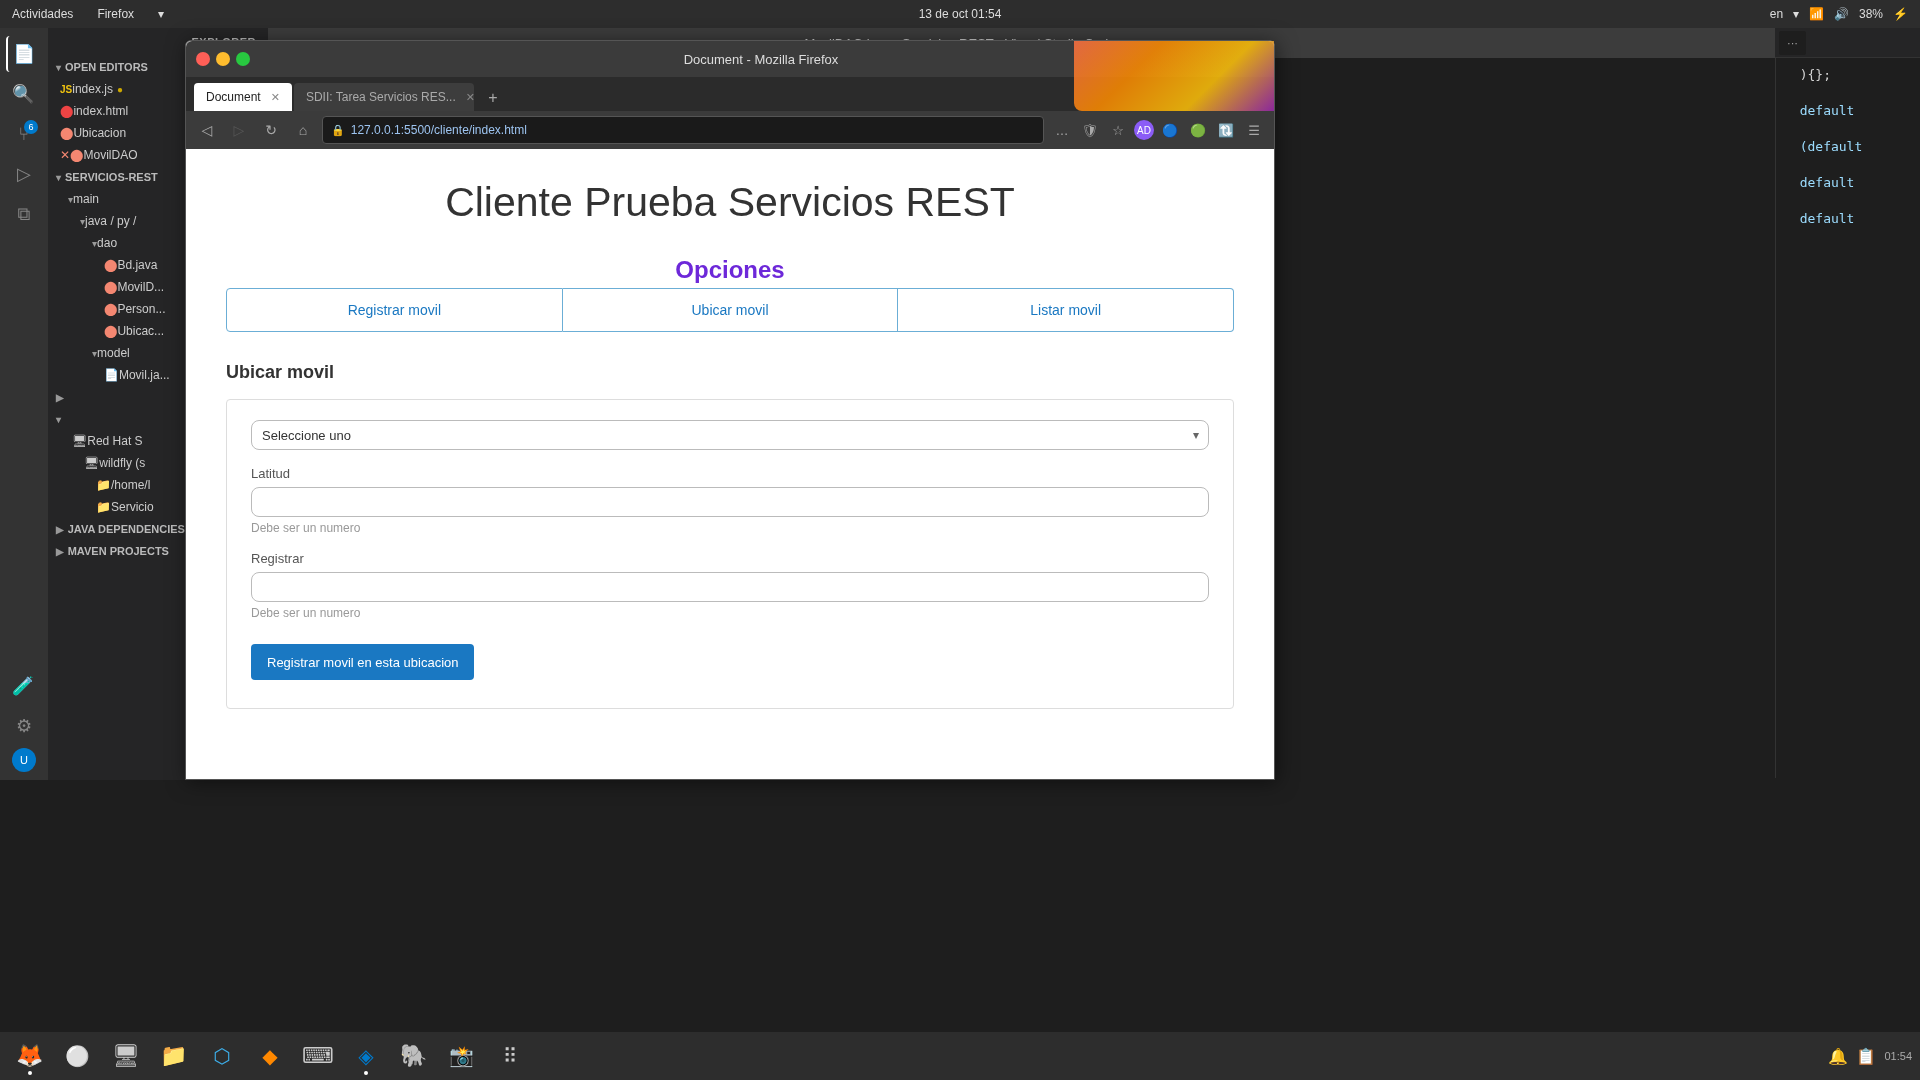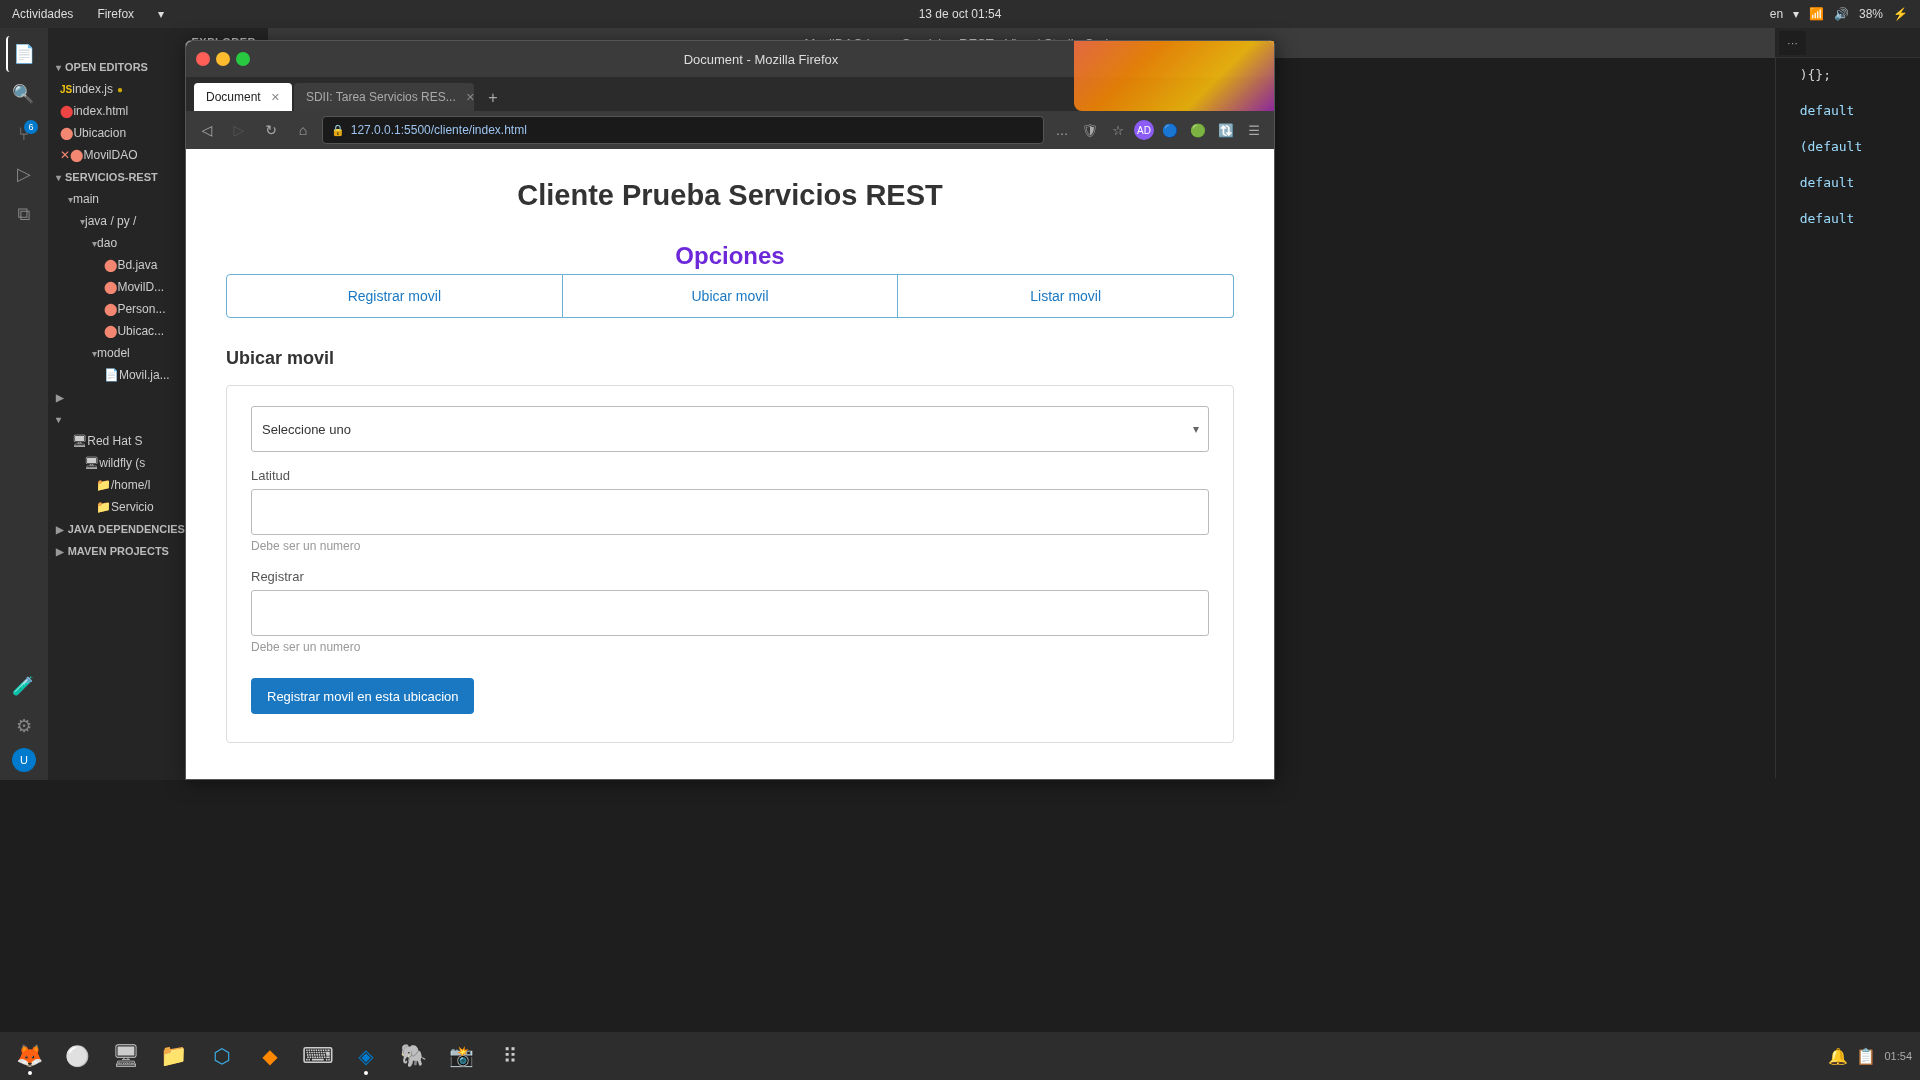--- a/index.html
+++ b/index.html
@@ -129,22 +129,22 @@
     .ff-content {
       flex: 1;
       background: #fff;
       overflow-y: auto;
       padding: 30px 40px;
       color: #222;
     }
 
     
     .page-title {
-      font-size: 29px;
-      font-weight: 700;
+      font-size: 41px;
+      font-weight: 400;
       text-align: center;
       color: #333;
       margin-bottom: 30px;
     }
     .opciones-title {
       font-size: 24px;
       text-align: center;
       color: #6d28d9;
       margin-bottom: 4px;
     }
@@ -181,23 +181,23 @@
     }
     .form-group { margin-bottom: 16px; }
     .form-label {
       display: block;
       font-size: 13px;
       color: #555;
       margin-bottom: 6px;
     }
     .form-select, .form-input {
       width: 100%;
-      height: 46px;
+      height: 30px;
       border: 1px solid #bbb;
-      border-radius: 3px;
+      border-radius: 8px;
       padding: 0 10px;
       font-size: 13px;
       color: #333;
       background: #fff;
     }
     .form-select { appearance: none; background-image: none; }
     .select-wrapper { position: relative; }
     .select-arrow {
       position: absolute;
       right: 10px;

